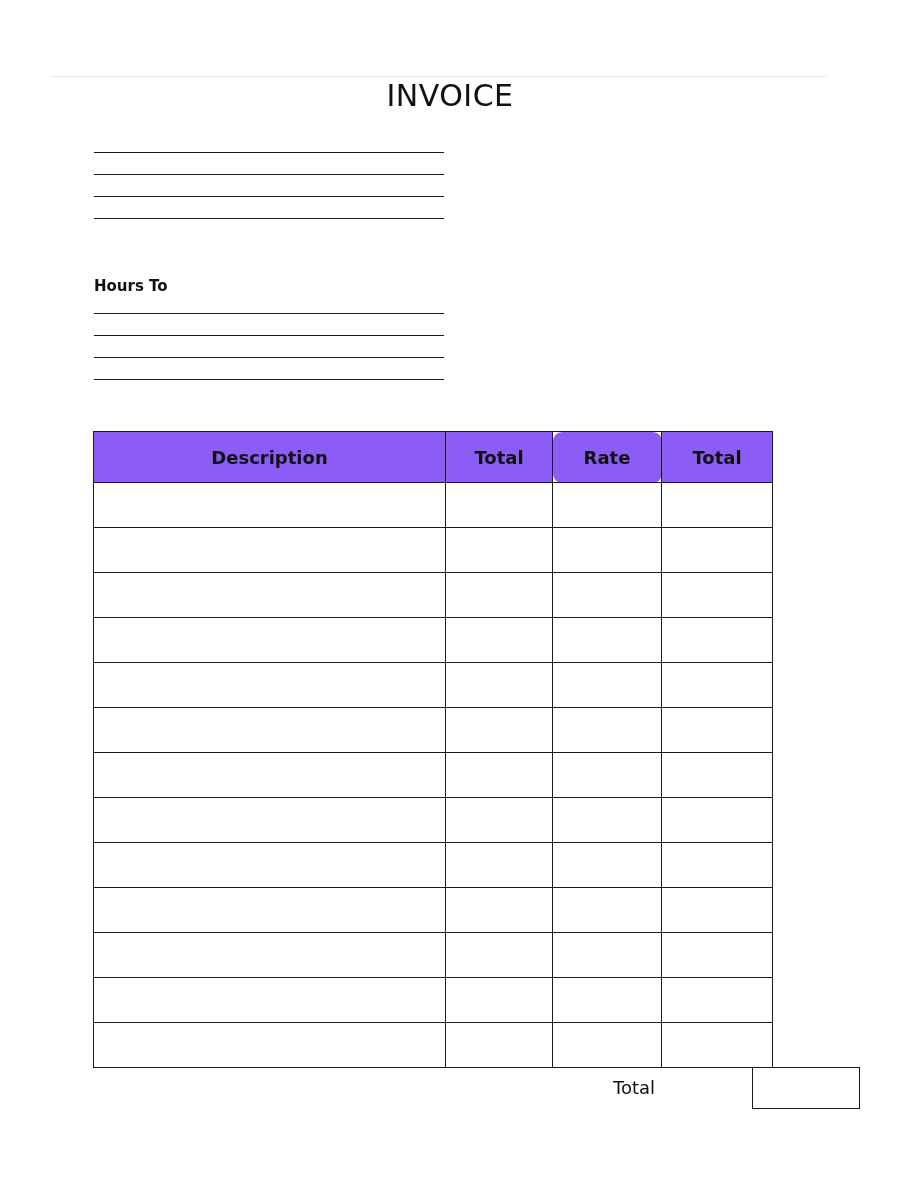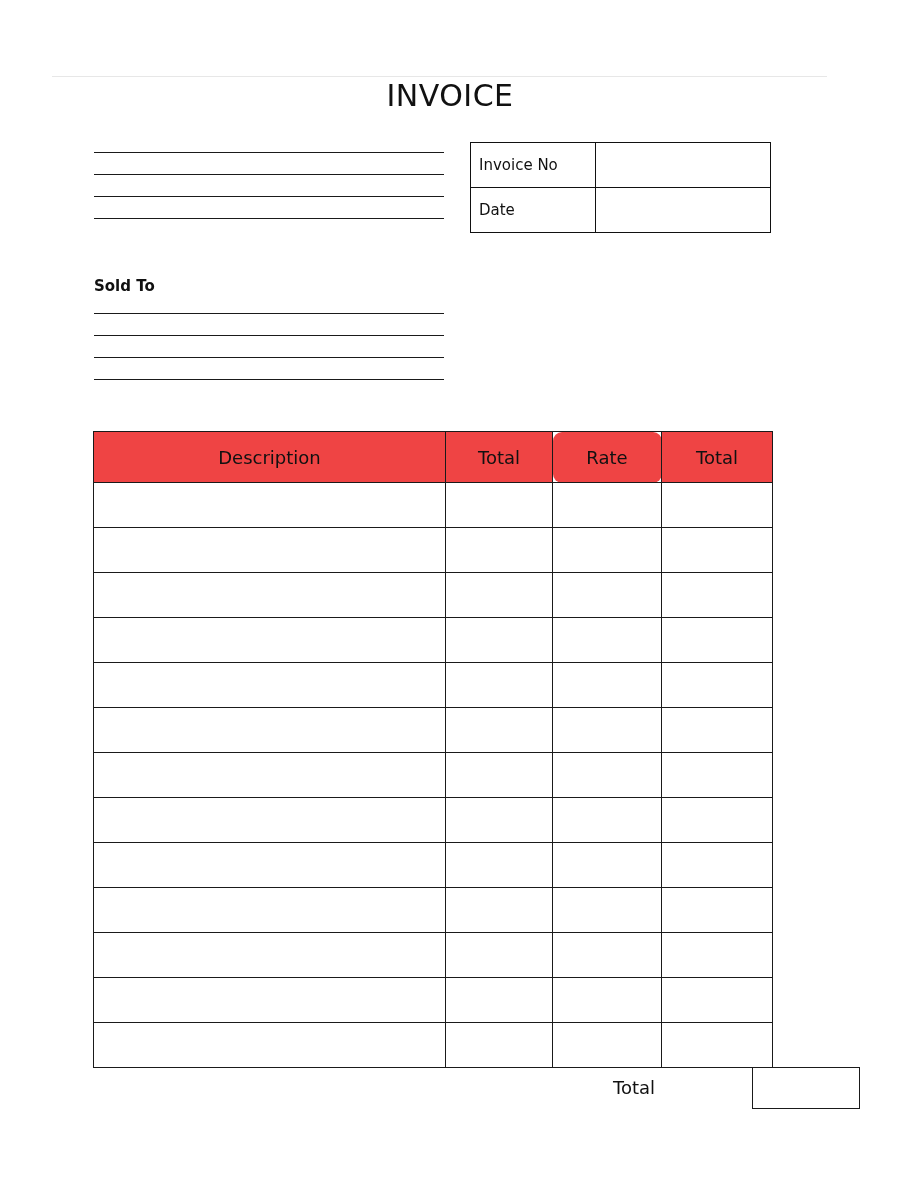--- a/index.html
+++ b/index.html
@@ -101,23 +101,23 @@
   
   .items-table {
     position: absolute;
     left: 93px;
     top: 431px;
     border-collapse: collapse;
     font-size: 17px;
     color: #111;
   }
   .items-table th {
-    background: #ef4444;
+    background: #8b5cf6;
     border: 1.6px solid #1a1a1a;
-    font-weight: normal;
+    font-weight: bold;
     height: 48px;
     text-align: center;
     font-size: 18px;
   }
   .items-table td {
     border: 1.6px solid #1a1a1a;
     height: 42px;
   }
   .col-desc  { width: 349px; }
   .col-hours { width: 104px; }
@@ -160,34 +160,22 @@
 
     <div class="title">INVOICE</div>
 
     <div class="lines-sender">
       <div class="rule"></div>
       <div class="rule"></div>
       <div class="rule"></div>
       <div class="rule"></div>
     </div>
 
-    <table class="meta-table">
-      <tbody>
-          <tr>
-        <td class="meta-label">Invoice No</td>
-        <td class="meta-value"></td>
-      </tr>
-      <tr>
-        <td class="meta-label">Date</td>
-        <td class="meta-value"></td>
-      </tr>
-    </tbody>
-      </table>
-
-    <div class="soldto-label">Sold To</div>
+
+    <div class="soldto-label">Hours To</div>
     <div class="lines-soldto">
       <div class="rule"></div>
       <div class="rule"></div>
       <div class="rule"></div>
       <div class="rule"></div>
     </div>
 
     <table class="items-table">
       <thead>
         <tr>

